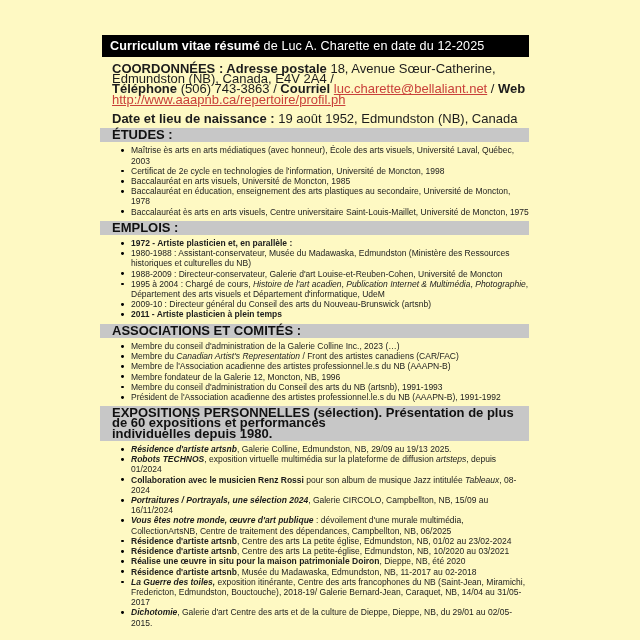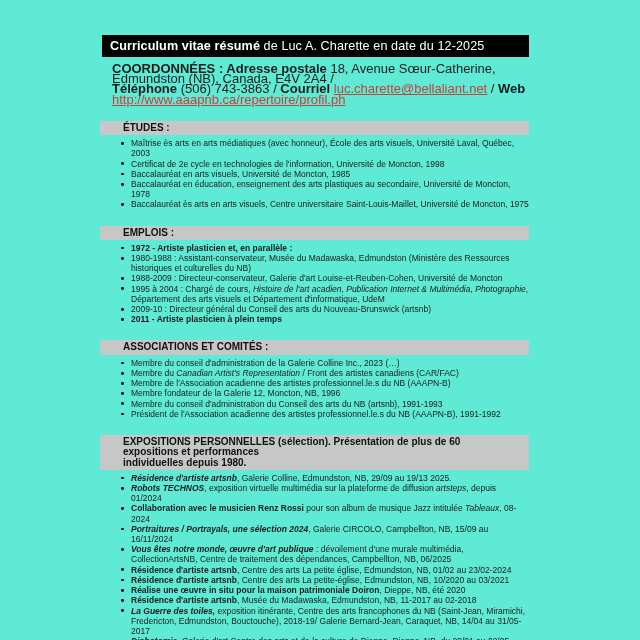--- a/index.html
+++ b/index.html
@@ -1,26 +1,26 @@
 <!DOCTYPE html>
 <html style="--link: #c9403a; --bar-bg: #c7c7c7; --title-bg: #000000;"><head>
 <meta charset="utf-8">
 <style>
   html,body{margin:0;padding:0;background:#ffffff;}
-  .page{position:relative;width:640px;height:640px;background:#5eead4;overflow:hidden;
+  .page{position:relative;width:640px;height:640px;background:#fef9c3;overflow:hidden;
         font-family:"Liberation Sans",sans-serif;color:#1c1c1c;}
   .content{position:absolute;left:100px;top:35px;width:429px;}
   .title-bar{background:var(--title-bg,#000);color:#fff;font-size:12.6px;line-height:14px;
              padding:4px 4px 4px 8px;margin-left:2px;letter-spacing:.1px;}
   .title-bold{font-weight:700;}
   .para{font-size:13px;line-height:10.2px;padding-left:12px;}
   .coord{margin-top:7px;}
   .birth{margin-top:9px;}
-  .bar{background:var(--bar-bg,#c7c7c7);color:#111;font-weight:700;font-size:10px;
-       line-height:10.3px;padding:2px 23px;margin-top:16px;}
+  .bar{background:var(--bar-bg,#c7c7c7);color:#111;font-weight:700;font-size:13px;
+       line-height:10.3px;padding:2px 12px;margin-top:4px;}
   ul.items{list-style:none;margin:3px 0 0 0;padding:0;font-size:8.5px;line-height:10.2px;}
   ul.items li{position:relative;padding-left:31px;}
   ul.items li::before{content:"";position:absolute;left:21px;top:3.8px;width:2.8px;height:2.8px;
        border-radius:50%;background:#000;}
   .st-r{font-weight:400;}
   .st-b{font-weight:700;}
   .st-i{font-style:italic;}
   .st-bi{font-weight:700;font-style:italic;}
   .st-link{color:var(--link,#c9403a);text-decoration:underline;cursor:pointer;}
   .bar .st-b{font-weight:700;}
@@ -30,20 +30,21 @@
 
 <div class="page">
   <div class="content">
 
     <div class="title-bar">
       <span class="title-bold">Curriculum vitae résumé</span><span> de Luc A. Charette en date du 12-2025</span>
     </div>
 
     <div class="para coord"><span class="st-b">COORDONNÉES : </span><span class="st-b">Adresse postale </span><span class="st-r">18, Avenue Sœur-Catherine, Edmundston (NB), Canada, E4V 2A4 /</span><br><span class="st-b">Téléphone </span><span class="st-r">(506) 743-3863 / </span><span class="st-b">Courriel  </span><span class="st-link">luc.charette@bellaliant.net</span><span class="st-r"> / </span><span class="st-b">Web  </span><span class="st-link">http://www.aaapnb.ca/repertoire/profil.ph</span></div>
 
+    <div class="para birth"><span class="st-b">Date et lieu de naissance : </span><span class="st-r">19 août 1952, Edmundston (NB), Canada</span></div>
 
     <div>
   <div class="section">
     <div class="bar"><span class="st-b">ÉTUDES :</span></div>
     <ul class="items">
             <li><span class="st-r">Maîtrise ès arts en arts médiatiques (avec honneur), École des arts visuels, Université Laval, Québec, 2003</span></li>
             <li><span class="st-r">Certificat de 2e cycle en technologies de l'information, Université de Moncton, 1998</span></li>
             <li><span class="st-r">Baccalauréat en arts visuels, Université de Moncton, 1985</span></li>
             <li><span class="st-r">Baccalauréat en éducation, enseignement des arts plastiques au secondaire, Université de Moncton, 1978</span></li>
             <li><span class="st-r">Baccalauréat ès arts en arts visuels, Centre universitaire Saint-Louis-Maillet, Université de Moncton, 1975</span></li>

